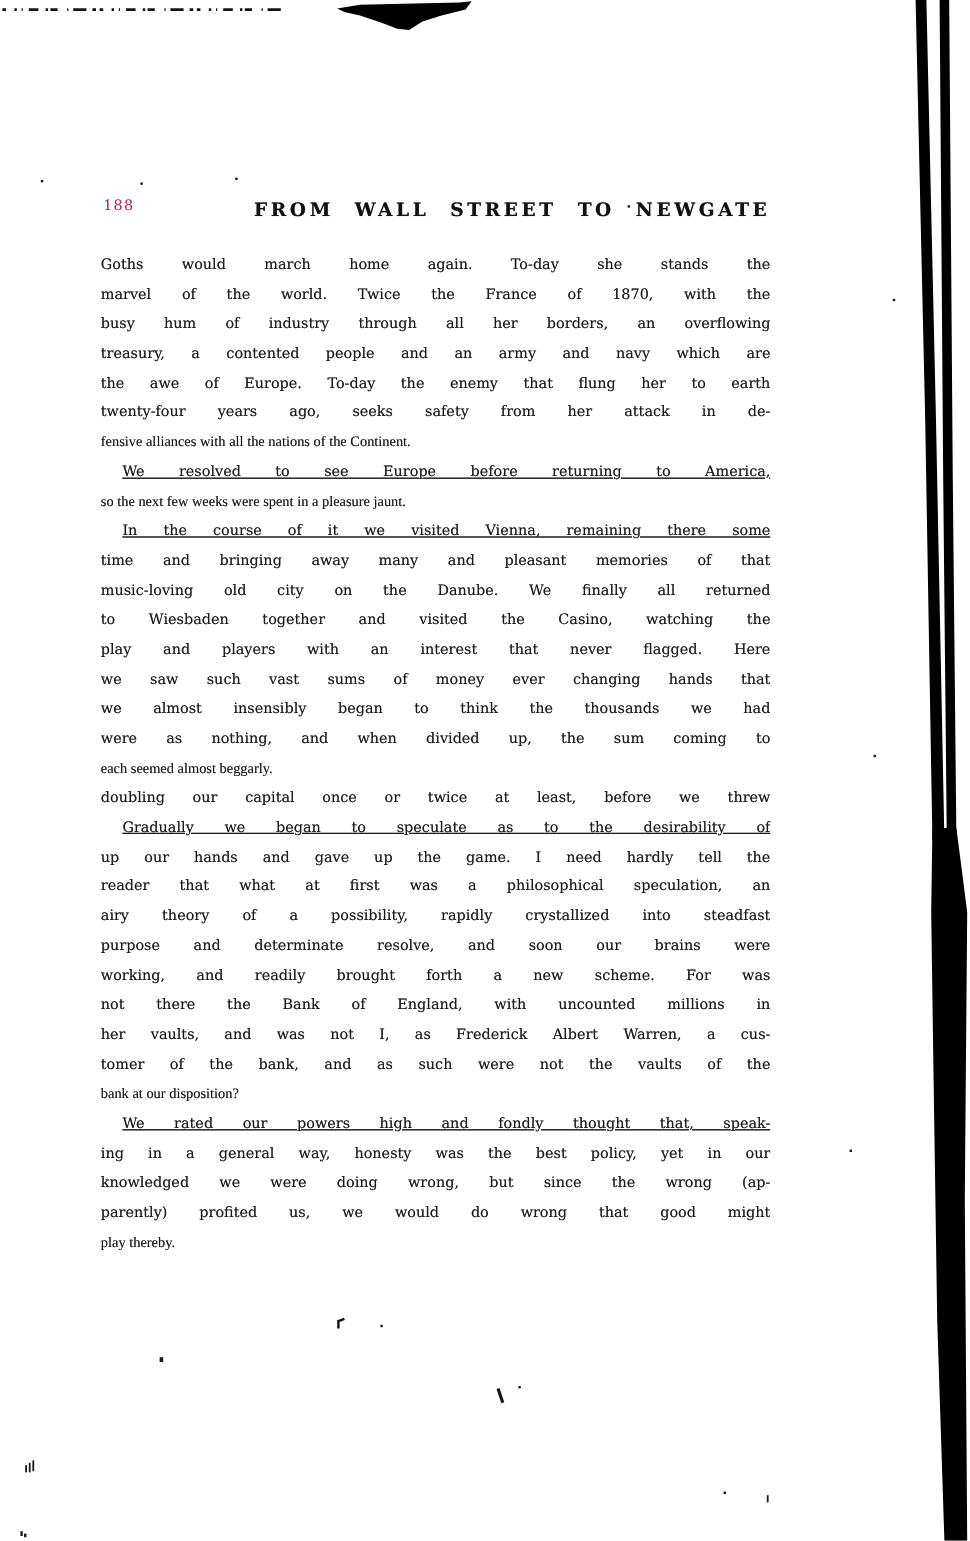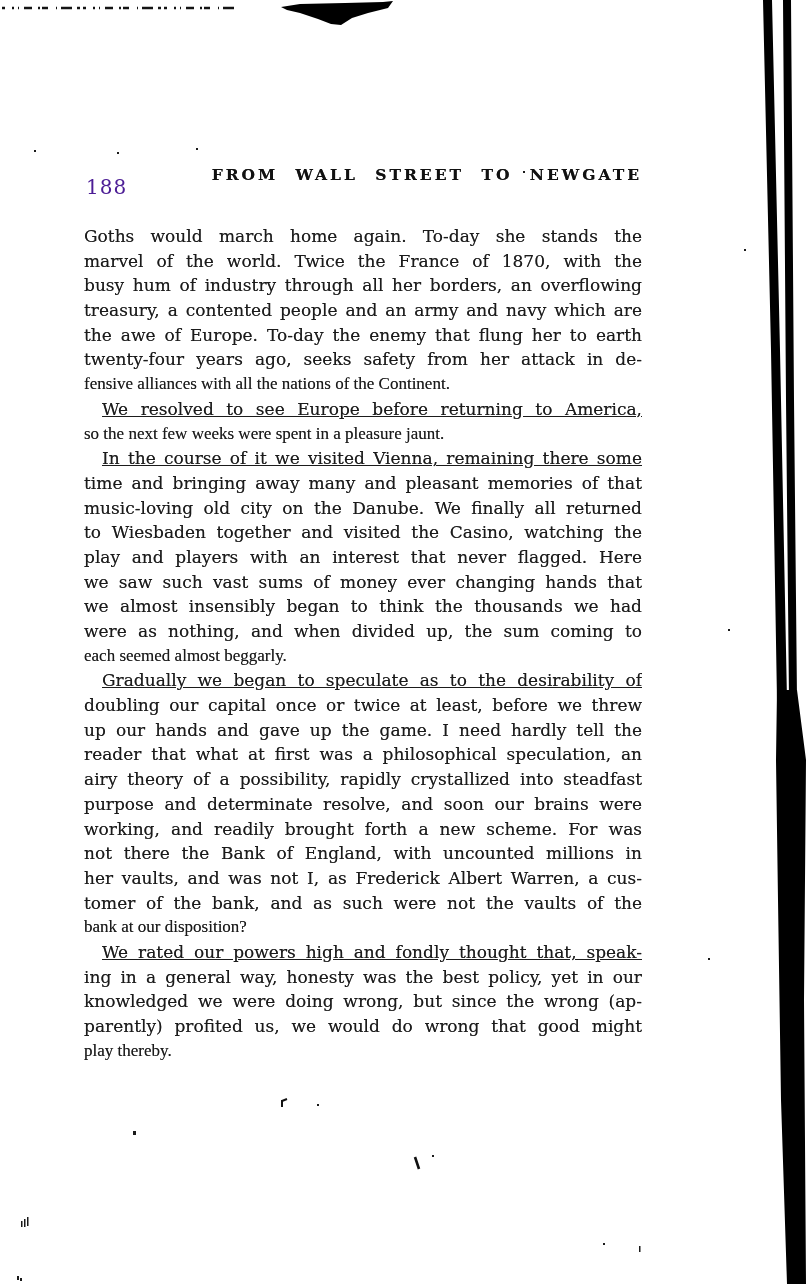--- a/index.html
+++ b/index.html
@@ -14,35 +14,35 @@
   #scan-artifacts {
     position: absolute; left: 0; top: 0;
     width: 808px; height: 1284px;
     pointer-events: none;
   }
   .page-header {
     position: absolute;
     left: 84px; top: 164px; width: 558px; height: 22px;
   }
   .page-number {
-    position: absolute; left: 2px; top: 11px;
-    font-size: 20px; letter-spacing: 1px; color: #4c1d95;
+    position: absolute; left: 2px; top: 0;
+    font-size: 12px; letter-spacing: 1px; color: #be185d;
   }
   .running-title {
     position: absolute; left: 0; right: 0; top: 1px;
     text-align: right;
     font-size: 15.5px; font-weight: 700;
     letter-spacing: 3px; word-spacing: 9px;
     color: #111;
     text-shadow: 0 0 0.6px rgba(0,0,0,.65);
   }
   .text-block {
     position: absolute;
-    left: 84px; top: 224px; width: 558px;
-    font-size: 17px;
+    left: 84px; top: 208px; width: 558px;
+    font-size: 12px;
     color: #1b1b1b;
     text-shadow: 0 0 0.4px rgba(0,0,0,.55);
   }
   .para { margin: 0; }
   .line {
     height: 24.7px;
     line-height: 24.7px;
     white-space: normal;
     text-align: justify;
     text-align-last: justify;
@@ -111,22 +111,22 @@
       <div class="line">time and bringing away many and pleasant memories of that</div>
       <div class="line">music-loving old city on the Danube.  We finally all returned</div>
       <div class="line">to Wiesbaden together and visited the Casino, watching the</div>
       <div class="line">play and players with an interest that never flagged.  Here</div>
       <div class="line">we saw such vast sums of money ever changing hands that</div>
       <div class="line">we almost insensibly began to think the thousands we had</div>
       <div class="line">were as nothing, and when divided up, the sum coming to</div>
       <div class="line plast">each seemed almost beggarly.</div>
     </div>
     <div class="para">
+      <div class="line">doubling our capital once or twice at least, before we threw</div>
       <div class="line indent">Gradually we began to speculate as to the desirability of</div>
-      <div class="line">doubling our capital once or twice at least, before we threw</div>
       <div class="line">up our hands and gave up the game.  I need hardly tell the</div>
       <div class="line">reader that what at first was a philosophical speculation, an</div>
       <div class="line">airy theory of a possibility, rapidly crystallized into steadfast</div>
       <div class="line">purpose and determinate resolve, and soon our brains were</div>
       <div class="line">working, and readily brought forth a new scheme.  For was</div>
       <div class="line">not there the Bank of England, with uncounted millions in</div>
       <div class="line">her vaults, and was not I, as Frederick Albert Warren, a cus-</div>
       <div class="line">tomer of the bank, and as such were not the vaults of the</div>
       <div class="line plast">bank at our disposition?</div>
     </div>

